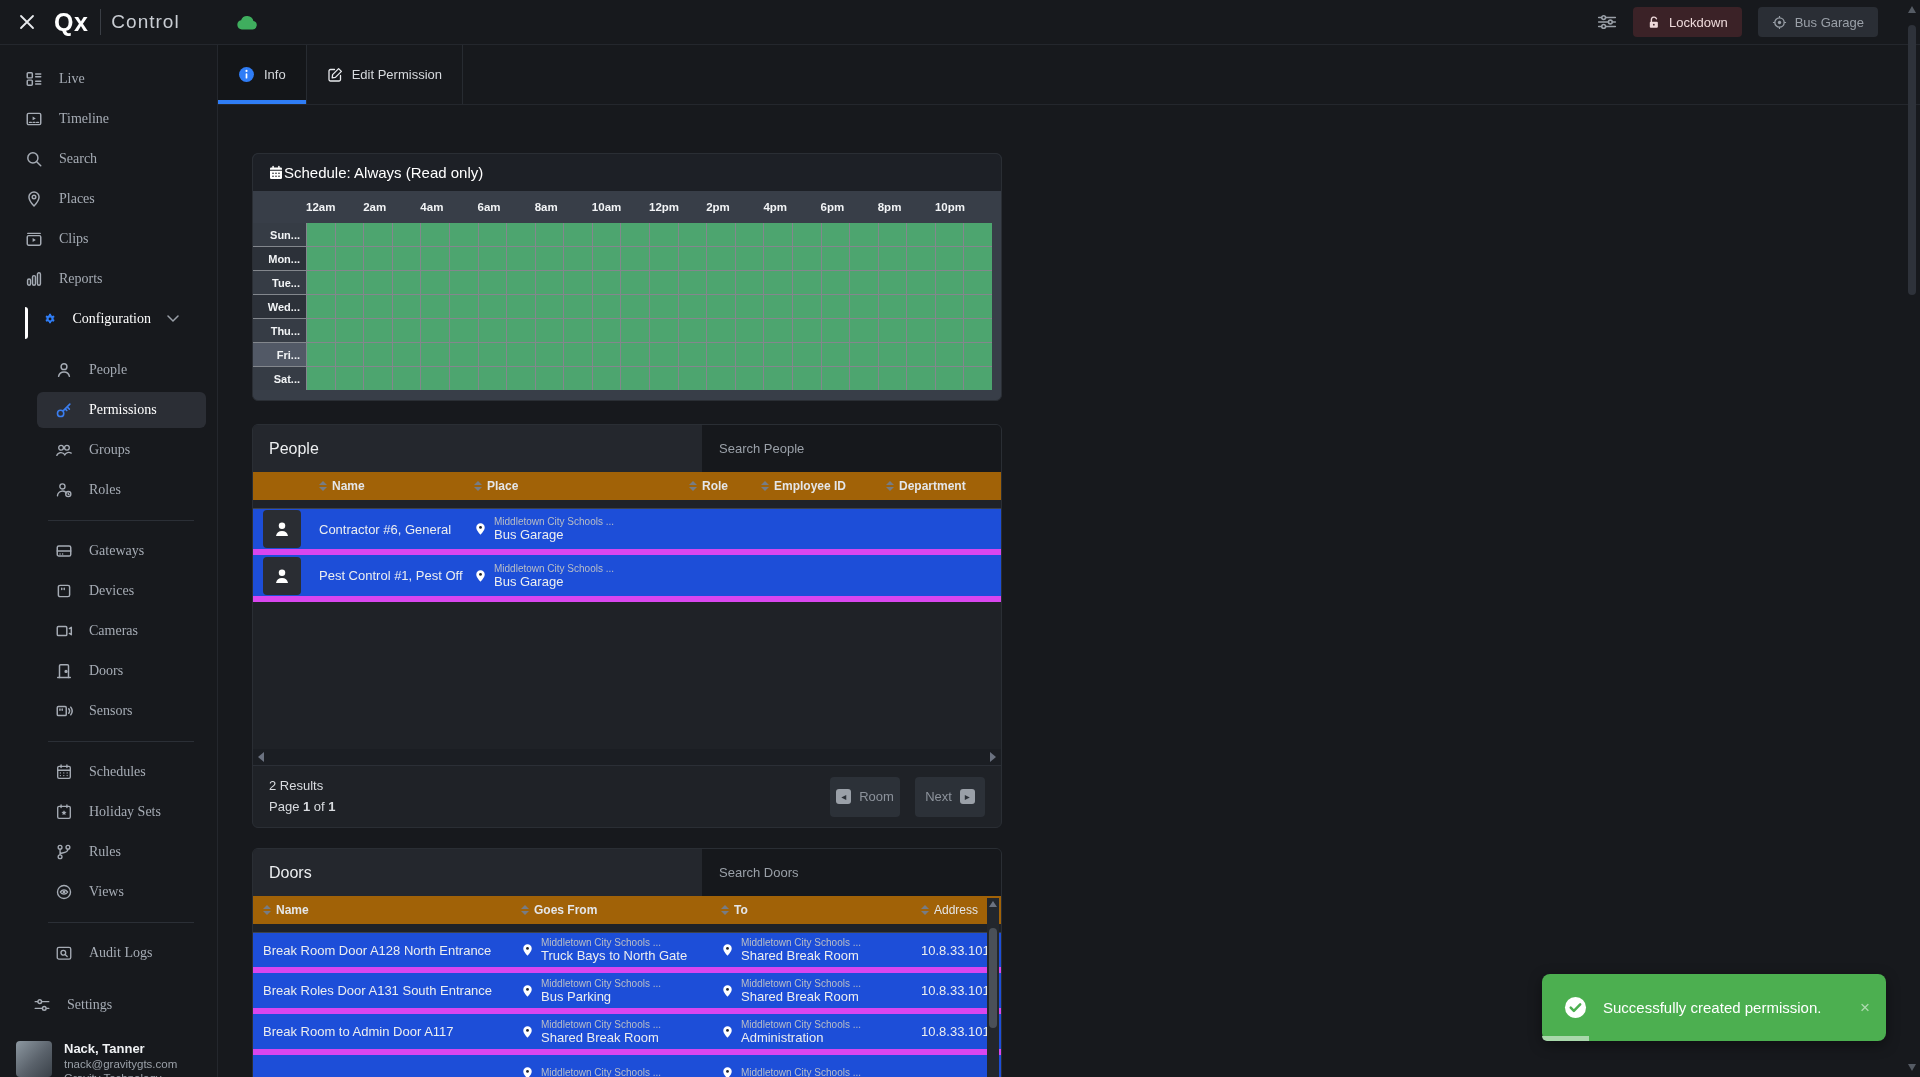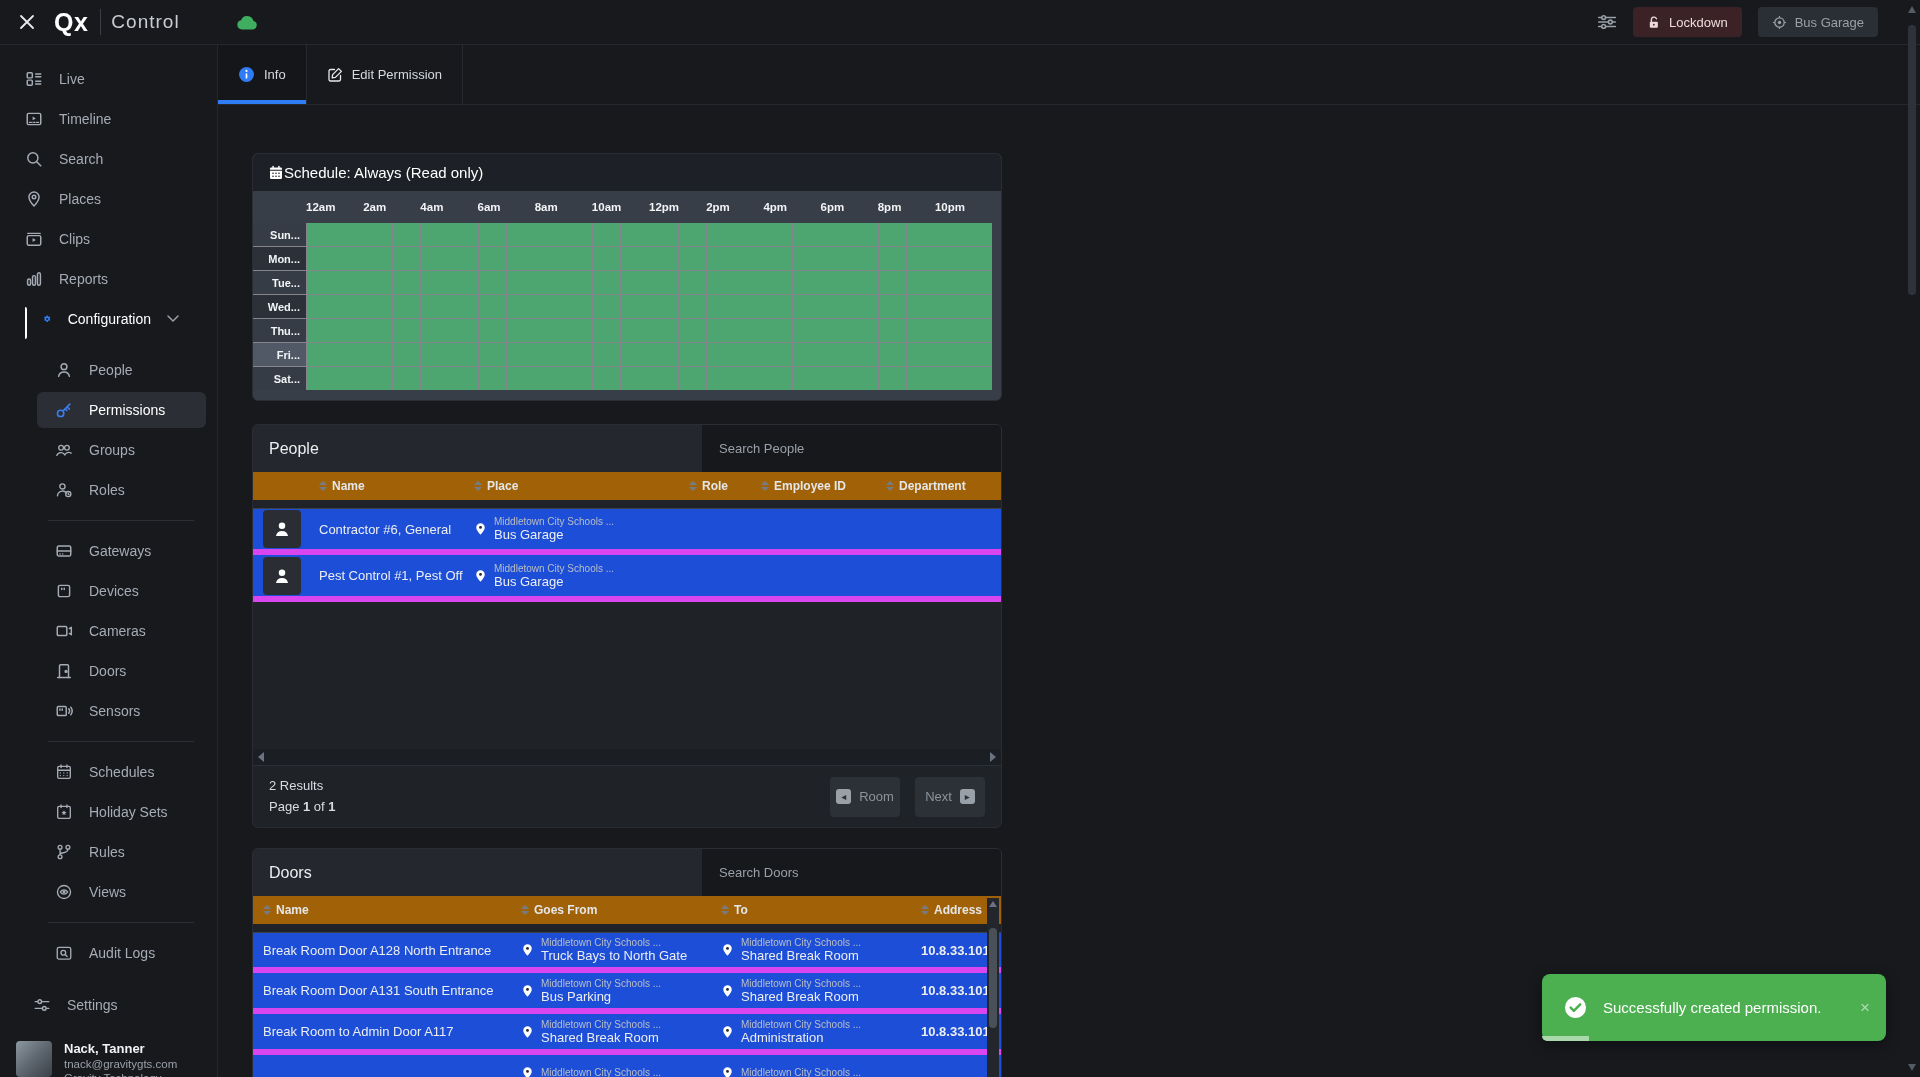--- a/index.html
+++ b/index.html
@@ -24,21 +24,21 @@
   
   .app { display:flex; height:1032px; }
   .sidebar { width:218px; background:#17191d; border-right:1px solid #24272d;
     padding-top:14px; flex-shrink:0; position:relative; overflow:hidden; }
   .main { flex:1; position:relative; }
 
   
   .nav-item { height:40px; display:flex; align-items:center; gap:16px; padding-left:25px;
     color:#a6acb5; font-size:14px; cursor:pointer; position:relative; }
   .nav-item.sub { padding-left:55px; }
-  .nav-item .lbl { white-space:nowrap; }
+  .nav-item .lbl { white-space:nowrap;font-family:Liberation Serif, serif; }
   .nav-item.active-parent { color:#fff; }
   .active-pill { position:absolute; left:0; top:4px; width:5px; height:32px;
     background:#fff; border-radius:0 4px 4px 0; }
   .chev { margin-left:auto; margin-right:38px; }
   .nav-item.selected { color:#fff; }
   .nav-item.selected .sel-bg { position:absolute; left:37px; right:11px; top:2px; bottom:2px;
     background:#2b2e35; border-radius:6px; z-index:0; }
   .nav-item > * { position:relative; z-index:1; }
   .nav-divider { height:1px; background:#2b2f36; margin:10px 23px 10px 48px; }
   .settings-item { padding-left:33px; margin-top:12px; }
@@ -87,21 +87,21 @@
     font-size:12px; font-weight:bold; color:#e4e6e9; padding-left:10px; position:relative; }
   .th { display:flex; align-items:center; gap:5px; }
   .sort { display:inline-flex; flex-direction:column; gap:2px; }
   .sort i { display:block; width:0; height:0; border-left:4px solid transparent; border-right:4px solid transparent; }
   .sort .up { border-bottom:4px solid #767c85; }
   .sort .dn { border-top:4px solid #767c85; }
 
   .c-av{width:56px;flex-shrink:0}.c-name{width:155px;flex-shrink:0}.c-place{width:215px;flex-shrink:0}
   .c-role{width:72px;flex-shrink:0}.c-eid{width:125px;flex-shrink:0}.c-dept{flex:1}
   .d-name{width:258px;flex-shrink:0}.d-from{width:200px;flex-shrink:0}.d-to{width:200px;flex-shrink:0}
-  .d-addr{flex:1;display:flex;justify-content:space-between;padding-right:26px;font-weight:bold}
+  .d-addr{flex:1;display:flex;justify-content:space-between;padding-right:26px;font-weight:normal}
 
   .rows { padding-top:8px; }
   .row { display:flex; align-items:center; padding-left:10px; border-bottom:6px solid #d946ef;
     background:#1d4ed8; cursor:pointer; }
   .row:first-child { border-top:1px solid #3d424a; }
   .prow { height:47px; }
   .drow { height:41px; }
   .avbox { width:38px; height:38px; background:#2a2d33; border-radius:4px;
     display:flex; align-items:center; justify-content:center; }
   .cell-name { font-size:13px; color:#eceef0; }
@@ -824,21 +824,21 @@
                     </svg>
                   </span>
                   <div class="place-lines">
                     <div class="org">Middletown City Schools ...</div>
                     <div class="loc">Shared Break Room</div>
                   </div>
                 </div>
                 <div class="d-addr cell-name">10.8.33.101</div>
               </div>
               <div class="row drow">
-                <div class="d-name cell-name">Break Room Door A131 South Entrance</div>
+                <div class="d-name cell-name">Break Roles Door A131 South Entrance</div>
                 <div class="d-from place-cell">
                   <span>
                     <svg width="13" height="16" viewBox="0 0 16 16">
                       <path d="M8 15S2.8 9.6 2.8 6A5.2 5.2 0 0 1 13.2 6C13.2 9.6 8 15 8 15z" fill="#fff"></path>
                       <circle cx="8" cy="6" r="1.7" fill="#20232a"></circle>
                     </svg>
                   </span>
                   <div class="place-lines">
                     <div class="org">Middletown City Schools ...</div>
                     <div class="loc">Bus Parking</div>

